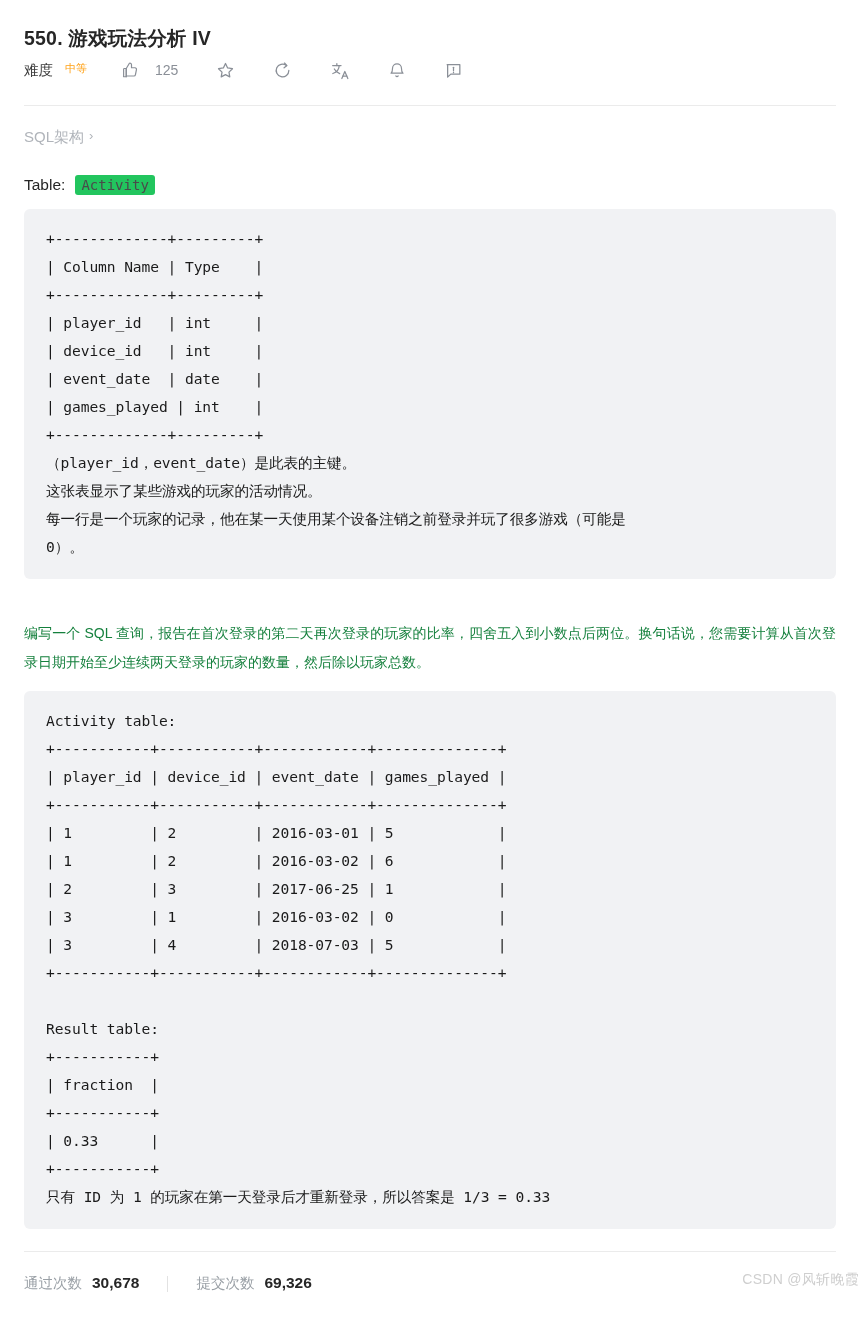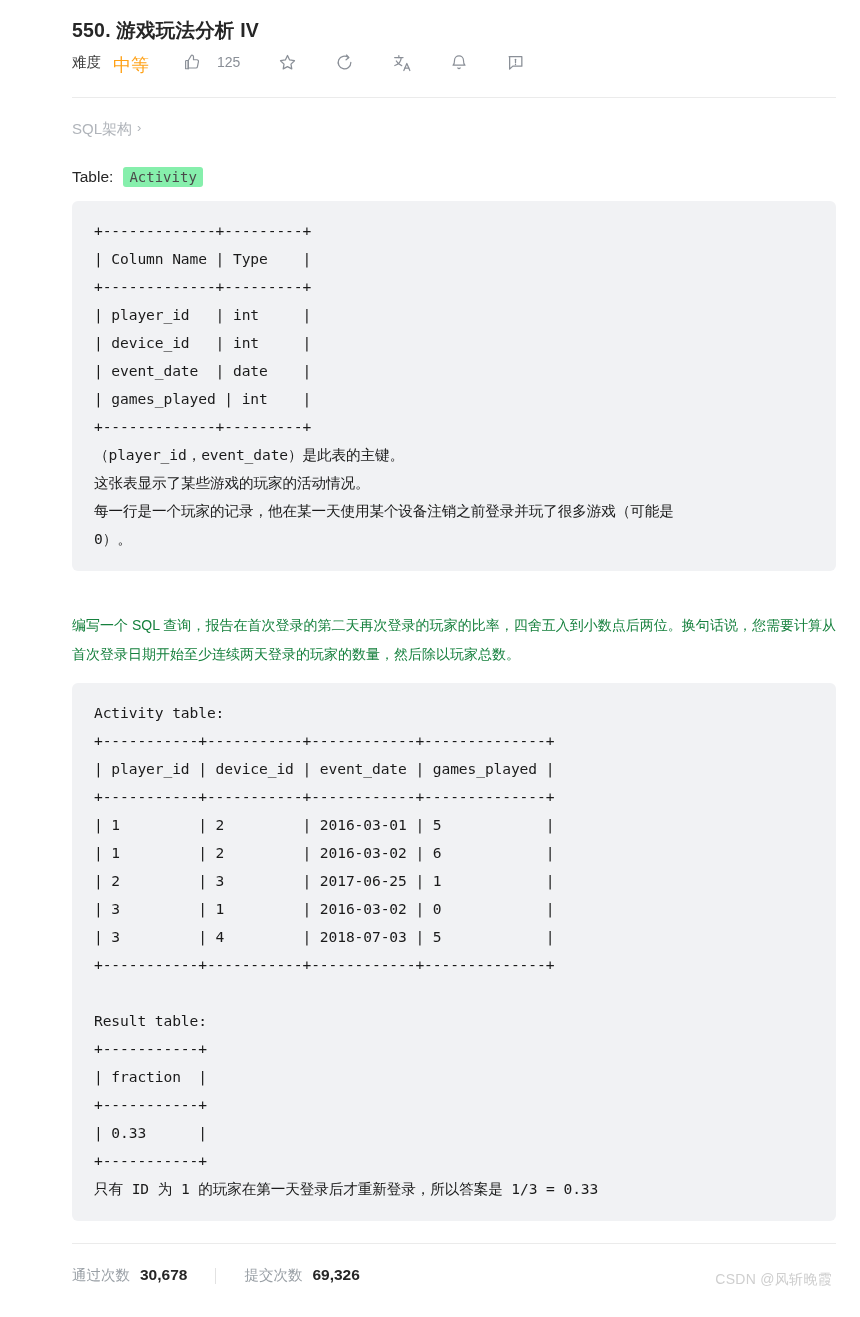--- a/index.html
+++ b/index.html
@@ -14,22 +14,21 @@
     position: relative;
     overflow: hidden;
     font-family: "Liberation Sans", "DejaVu Sans", sans-serif;
     color: #262626;
     -webkit-font-smoothing: antialiased;
   }
 
   .page {
     position: absolute;
     inset: 0;
-    padding: 0 24px;
-    margin-left: 48px;
+    padding: 8px 24px;
   }
 
   
   .title {
     margin: 0;
     padding-top: 17px;
     font-size: 19.5px;
     font-weight: 600;
     letter-spacing: .2px;
     color: #262626;
@@ -41,21 +40,21 @@
     align-items: flex-start;
     height: 38px;
     margin-top: 10px;
   }
   .meta-label {
     font-size: 14.5px;
     color: #3c3c3c;
     margin-right: 12px;
   }
   .difficulty {
-    font-size: 18px;
+    font-size: 11px;
     color: #ffa116;
     font-weight: 500;
     margin-right: 34px;
   }
   .icon-btn {
     display: flex;
     align-items: center;
     gap: 16px;
     color: #8a8f97;
     margin-right: 38px;
@@ -90,21 +89,21 @@
     margin-top: 28px;
     font-size: 15.5px;
     color: #262626;
     display: flex;
     align-items: baseline;
     gap: 10px;
   }
   .inline-code {
     font-family: "DejaVu Sans Mono", "Liberation Mono", monospace;
     font-size: 14px;
-    background: #86efac;
+    background: #22c55e;
     color: #4a4a4a;
     padding: 2px 6px;
     border-radius: 3px;
   }
 
   
   .code-block {
     background: #f1f2f4;
     border-radius: 6px;
     padding: 16px 22px 18px 22px;
@@ -153,21 +152,21 @@
   .stat-sep {
     width: 1px;
     height: 16px;
     background: #e2e2e2;
     margin: 0 28px;
   }
 
   
   .watermark {
     position: absolute;
-    right: 28px;
+    right: 1px;
     bottom: 28px;
     font-size: 14px;
     color: #cfcfcf;
     letter-spacing: .3px;
     pointer-events: none;
   }
 </style>
 </head>
 <body>
 

